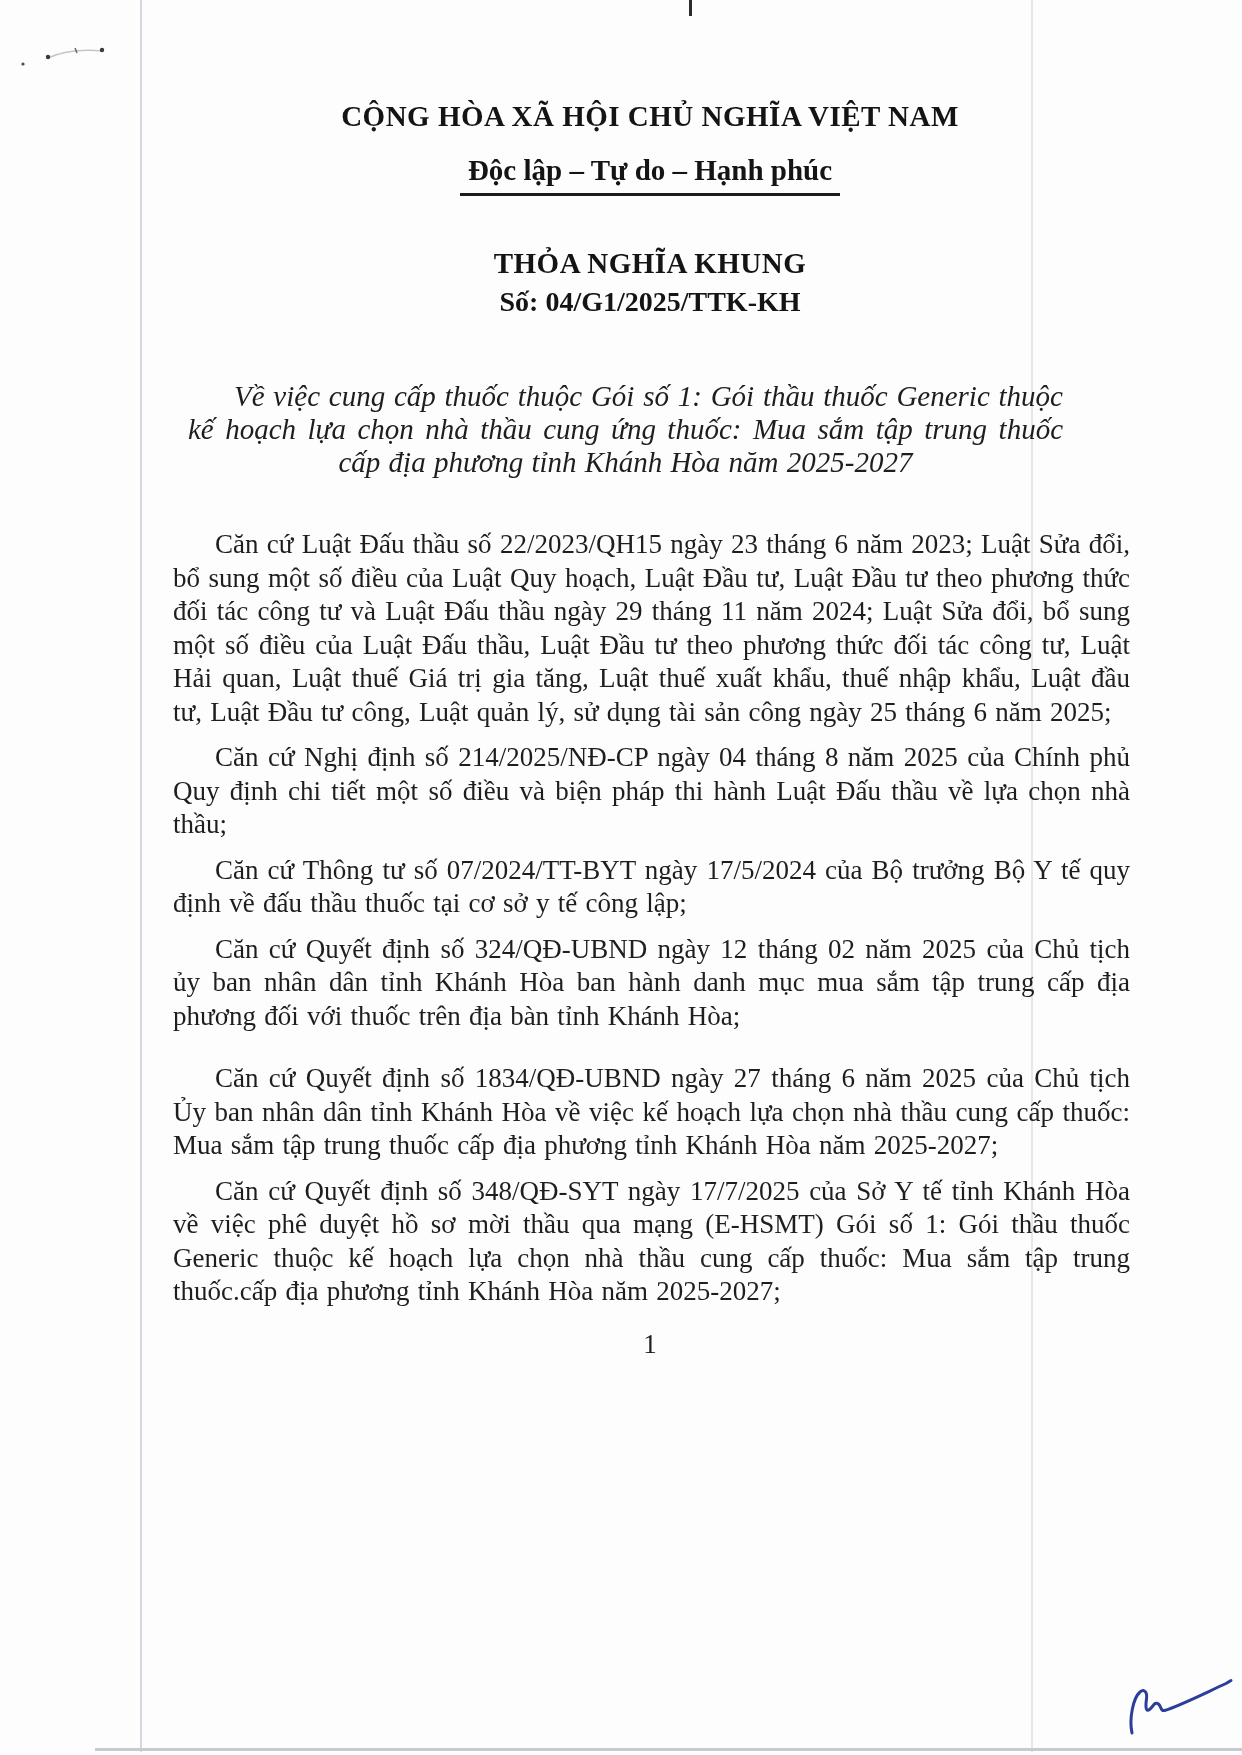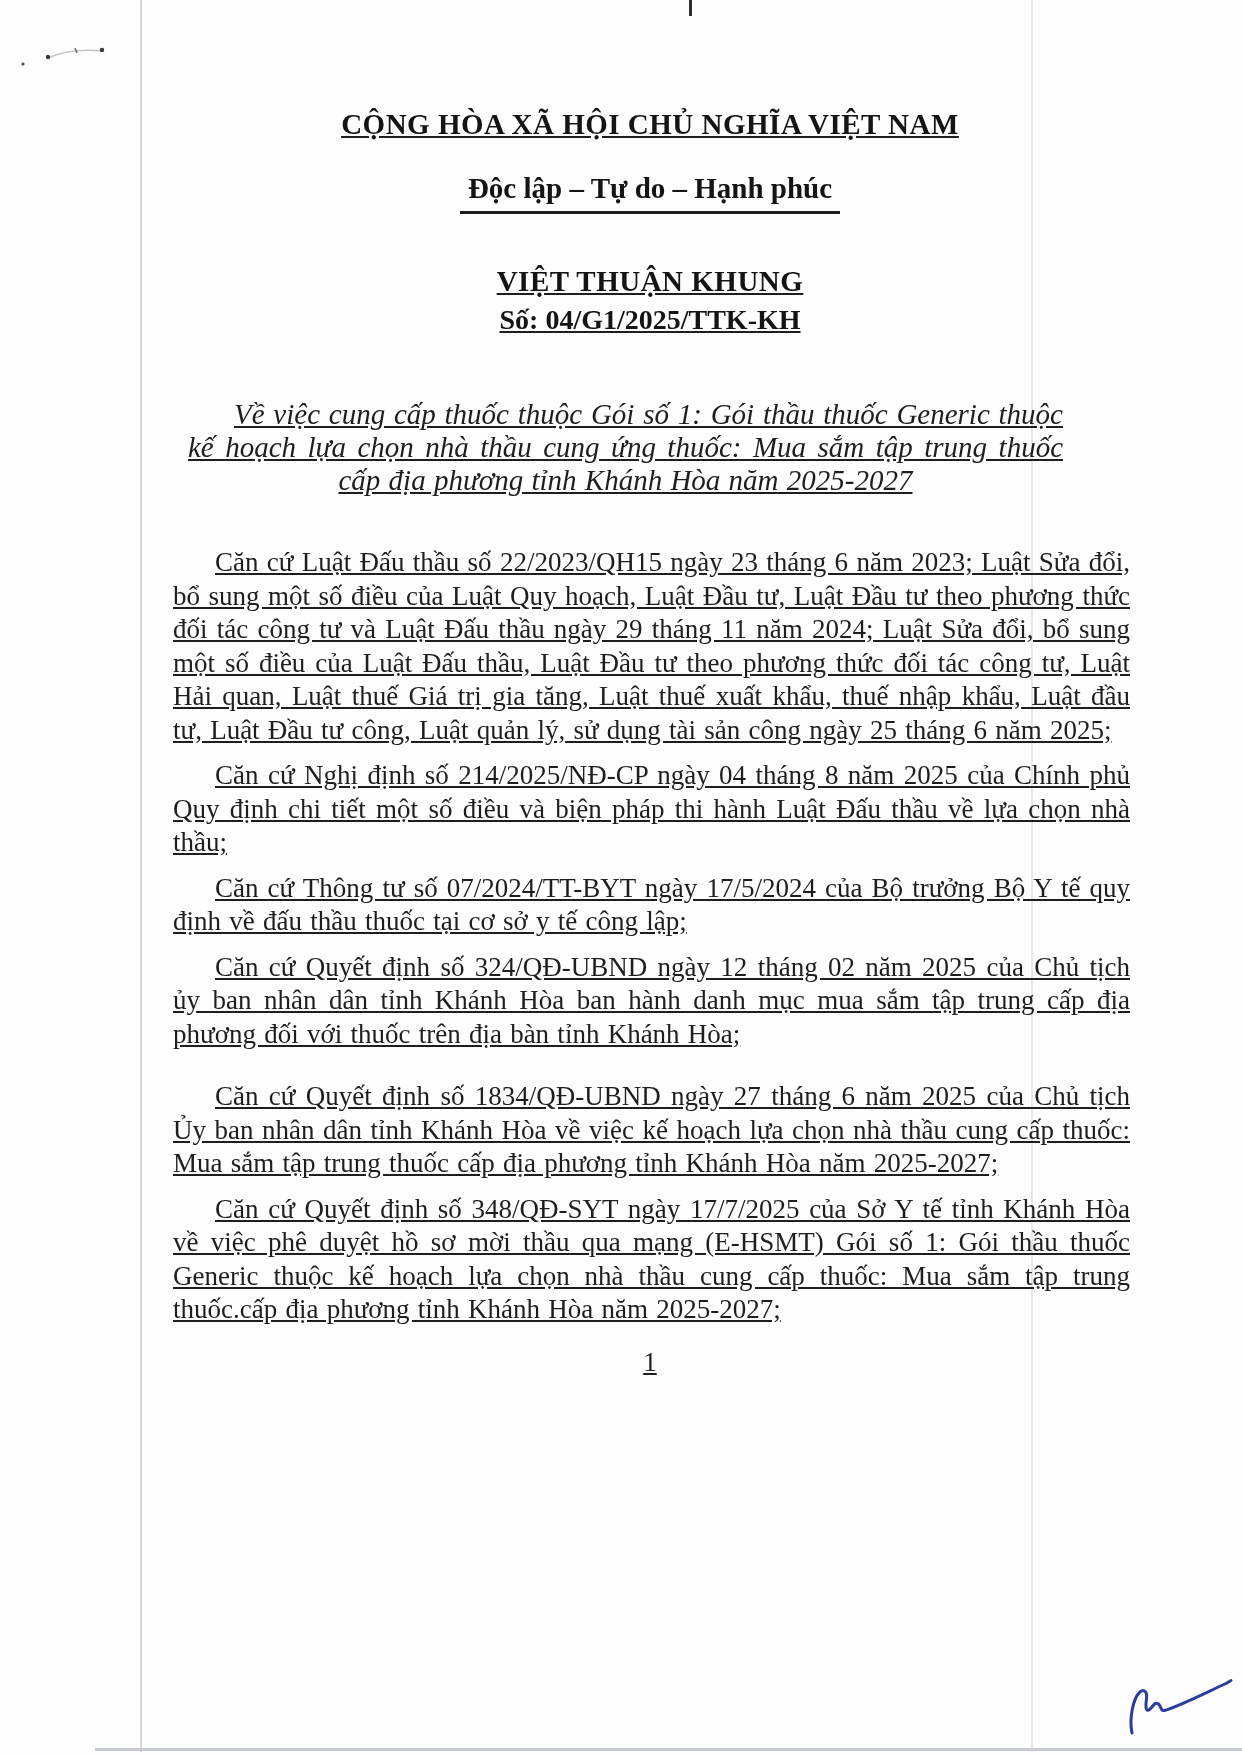--- a/index.html
+++ b/index.html
@@ -14,29 +14,29 @@
   
   .edge-line { position:absolute; pointer-events:none; }
   .edge-left   { left:140px; top:0; width:2px; height:1752px; background:#d4d8de; }
   .edge-right  { left:1031px; top:0; width:2px; height:1752px; background:#e4e7eb; }
   .edge-bottom { left:95px; top:1748px; width:1147px; height:3px; background:#c7cbd1; }
   .top-tick    { position:absolute; left:689px; top:0; width:3px; height:16px; background:#2b2b2b; }
   .pencil-marks { position:absolute; left:15px; top:38px; }
   .signature { position:absolute; left:1118px; top:1670px; }
 
   
-  .content { position:absolute; left:170px; top:12px; width:960px;text-decoration:underline; }
+  .content { position:absolute; left:170px; top:4px; width:960px; }
 
   .nat-line1 {
     margin:0; padding-top:95px;
     font-size:29px; font-weight:bold; line-height:34px;
     text-align:center; color:#141414; letter-spacing:0.5px;
   }
   .nat-line2 {
-    margin:30px 0 0 0;
+    margin:20px 0 0 0;
     font-size:29px; font-weight:bold; line-height:34px;
     text-align:center; color:#141414;
   }
   .nat-line2 .underlined {
     display:inline-block; padding:0 8px 6px 8px;
     border-bottom:3px solid #1c1c1c;
   }
   .doc-title {
     margin:50px 0 0 0;
     font-size:29px; font-weight:bold; line-height:34px;
@@ -81,21 +81,21 @@
 </svg>
 
 <div class="content">
 
   <p class="nat-line1">CỘNG HÒA XÃ HỘI CHỦ NGHĨA VIỆT NAM</p>
 
   <p class="nat-line2">
     <span class="underlined">Độc lập – Tự do – Hạnh phúc</span>
   </p>
 
-  <p class="doc-title">VIỆT THUẬN KHUNG</p>
+  <p class="doc-title">THỎA NGHĨA KHUNG</p>
 
   <p class="doc-number">Số: 04/G1/2025/TTK-KH</p>
 
   <p class="subject">Về việc cung cấp thuốc thuộc Gói số 1: Gói thầu thuốc Generic thuộc kế hoạch lựa chọn nhà thầu cung ứng thuốc: Mua sắm tập trung thuốc cấp địa phương tỉnh Khánh Hòa năm 2025-2027</p>
 
   <p class="para">Căn cứ Luật Đấu thầu số 22/2023/QH15 ngày 23 tháng 6 năm 2023; Luật Sửa đổi, bổ sung một số điều của Luật Quy hoạch, Luật Đầu tư, Luật Đầu tư theo phương thức đối tác công tư và Luật Đấu thầu ngày 29 tháng 11 năm 2024; Luật Sửa đổi, bổ sung một số điều của Luật Đấu thầu, Luật Đầu tư theo phương thức đối tác công tư, Luật Hải quan, Luật thuế Giá trị gia tăng, Luật thuế xuất khẩu, thuế nhập khẩu, Luật đầu tư, Luật Đầu tư công, Luật quản lý, sử dụng tài sản công ngày 25 tháng 6 năm 2025;</p>
   <p class="para">Căn cứ Nghị định số 214/2025/NĐ-CP ngày 04 tháng 8 năm 2025 của Chính phủ Quy định chi tiết một số điều và biện pháp thi hành Luật Đấu thầu về lựa chọn nhà thầu;</p>
   <p class="para">Căn cứ Thông tư số 07/2024/TT-BYT ngày 17/5/2024 của Bộ trưởng Bộ Y tế quy định về đấu thầu thuốc tại cơ sở y tế công lập;</p>
   <p class="para gap-lg">Căn cứ Quyết định số 324/QĐ-UBND ngày 12 tháng 02 năm 2025 của Chủ tịch ủy ban nhân dân tỉnh Khánh Hòa ban hành danh mục mua sắm tập trung cấp địa phương đối với thuốc trên địa bàn tỉnh Khánh Hòa;</p>
   <p class="para">Căn cứ Quyết định số 1834/QĐ-UBND ngày 27 tháng 6 năm 2025 của Chủ tịch Ủy ban nhân dân tỉnh Khánh Hòa về việc kế hoạch lựa chọn nhà thầu cung cấp thuốc: Mua sắm tập trung thuốc cấp địa phương tỉnh Khánh Hòa năm 2025-2027;</p>

